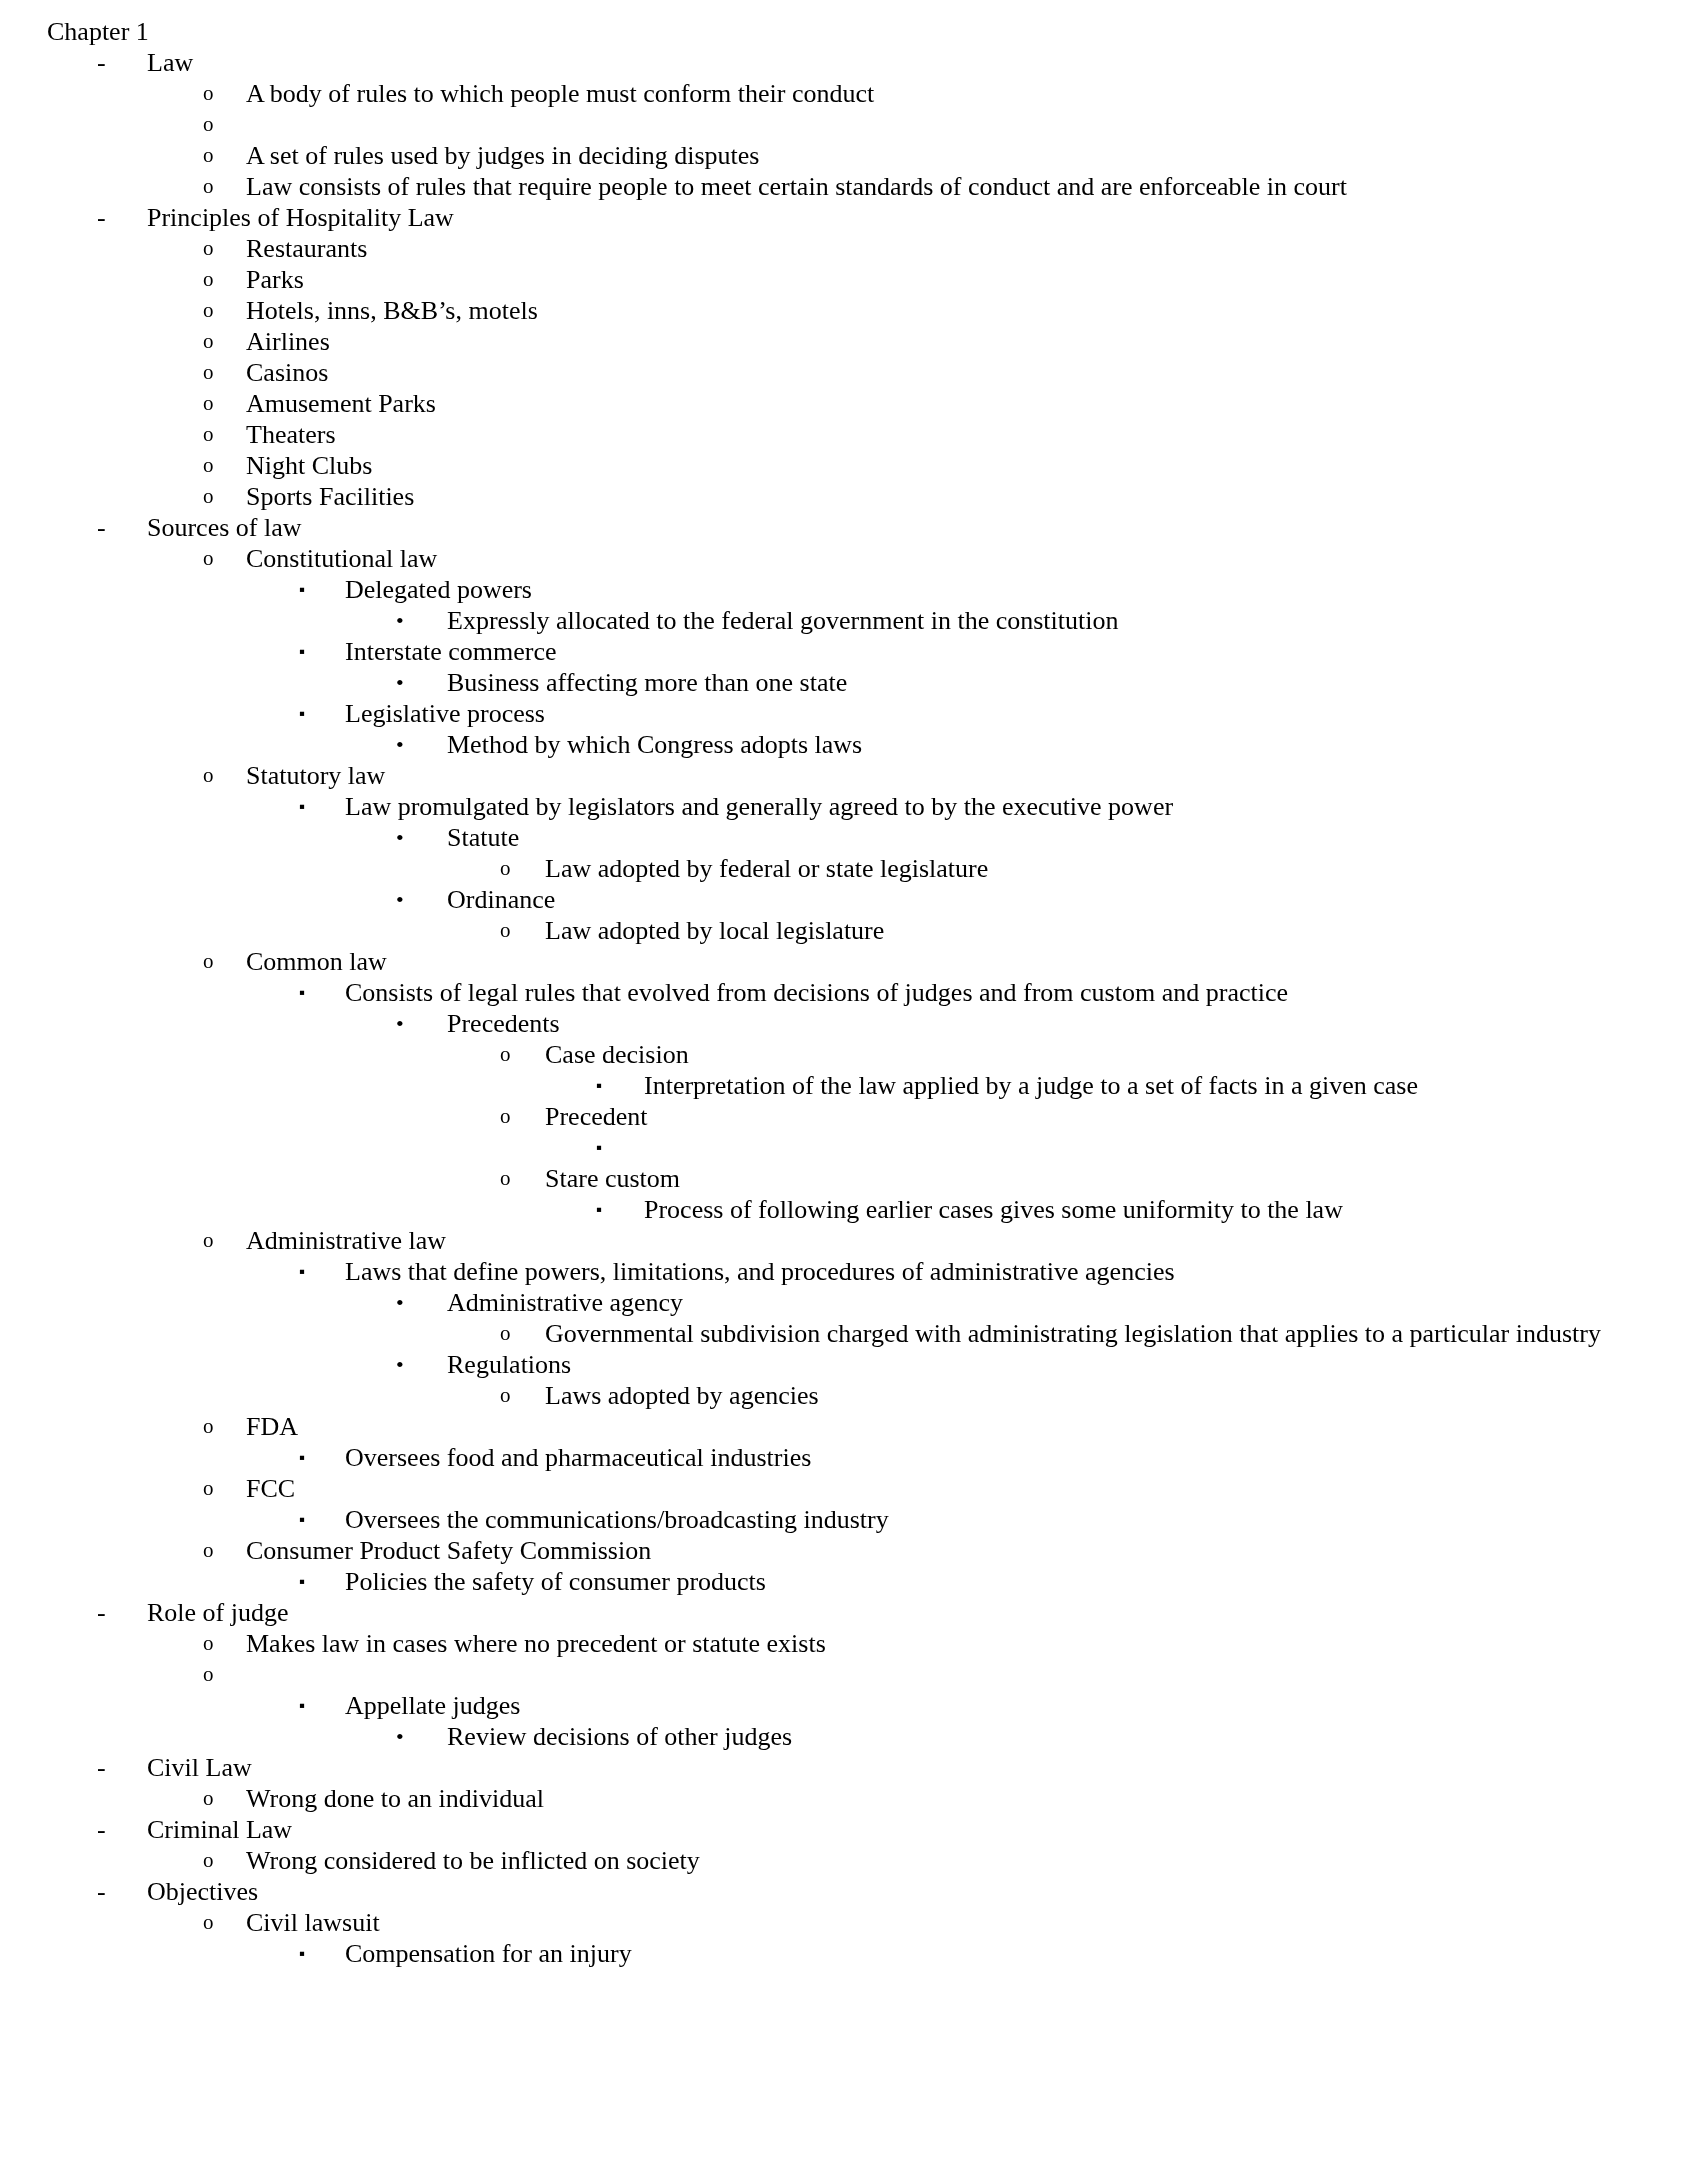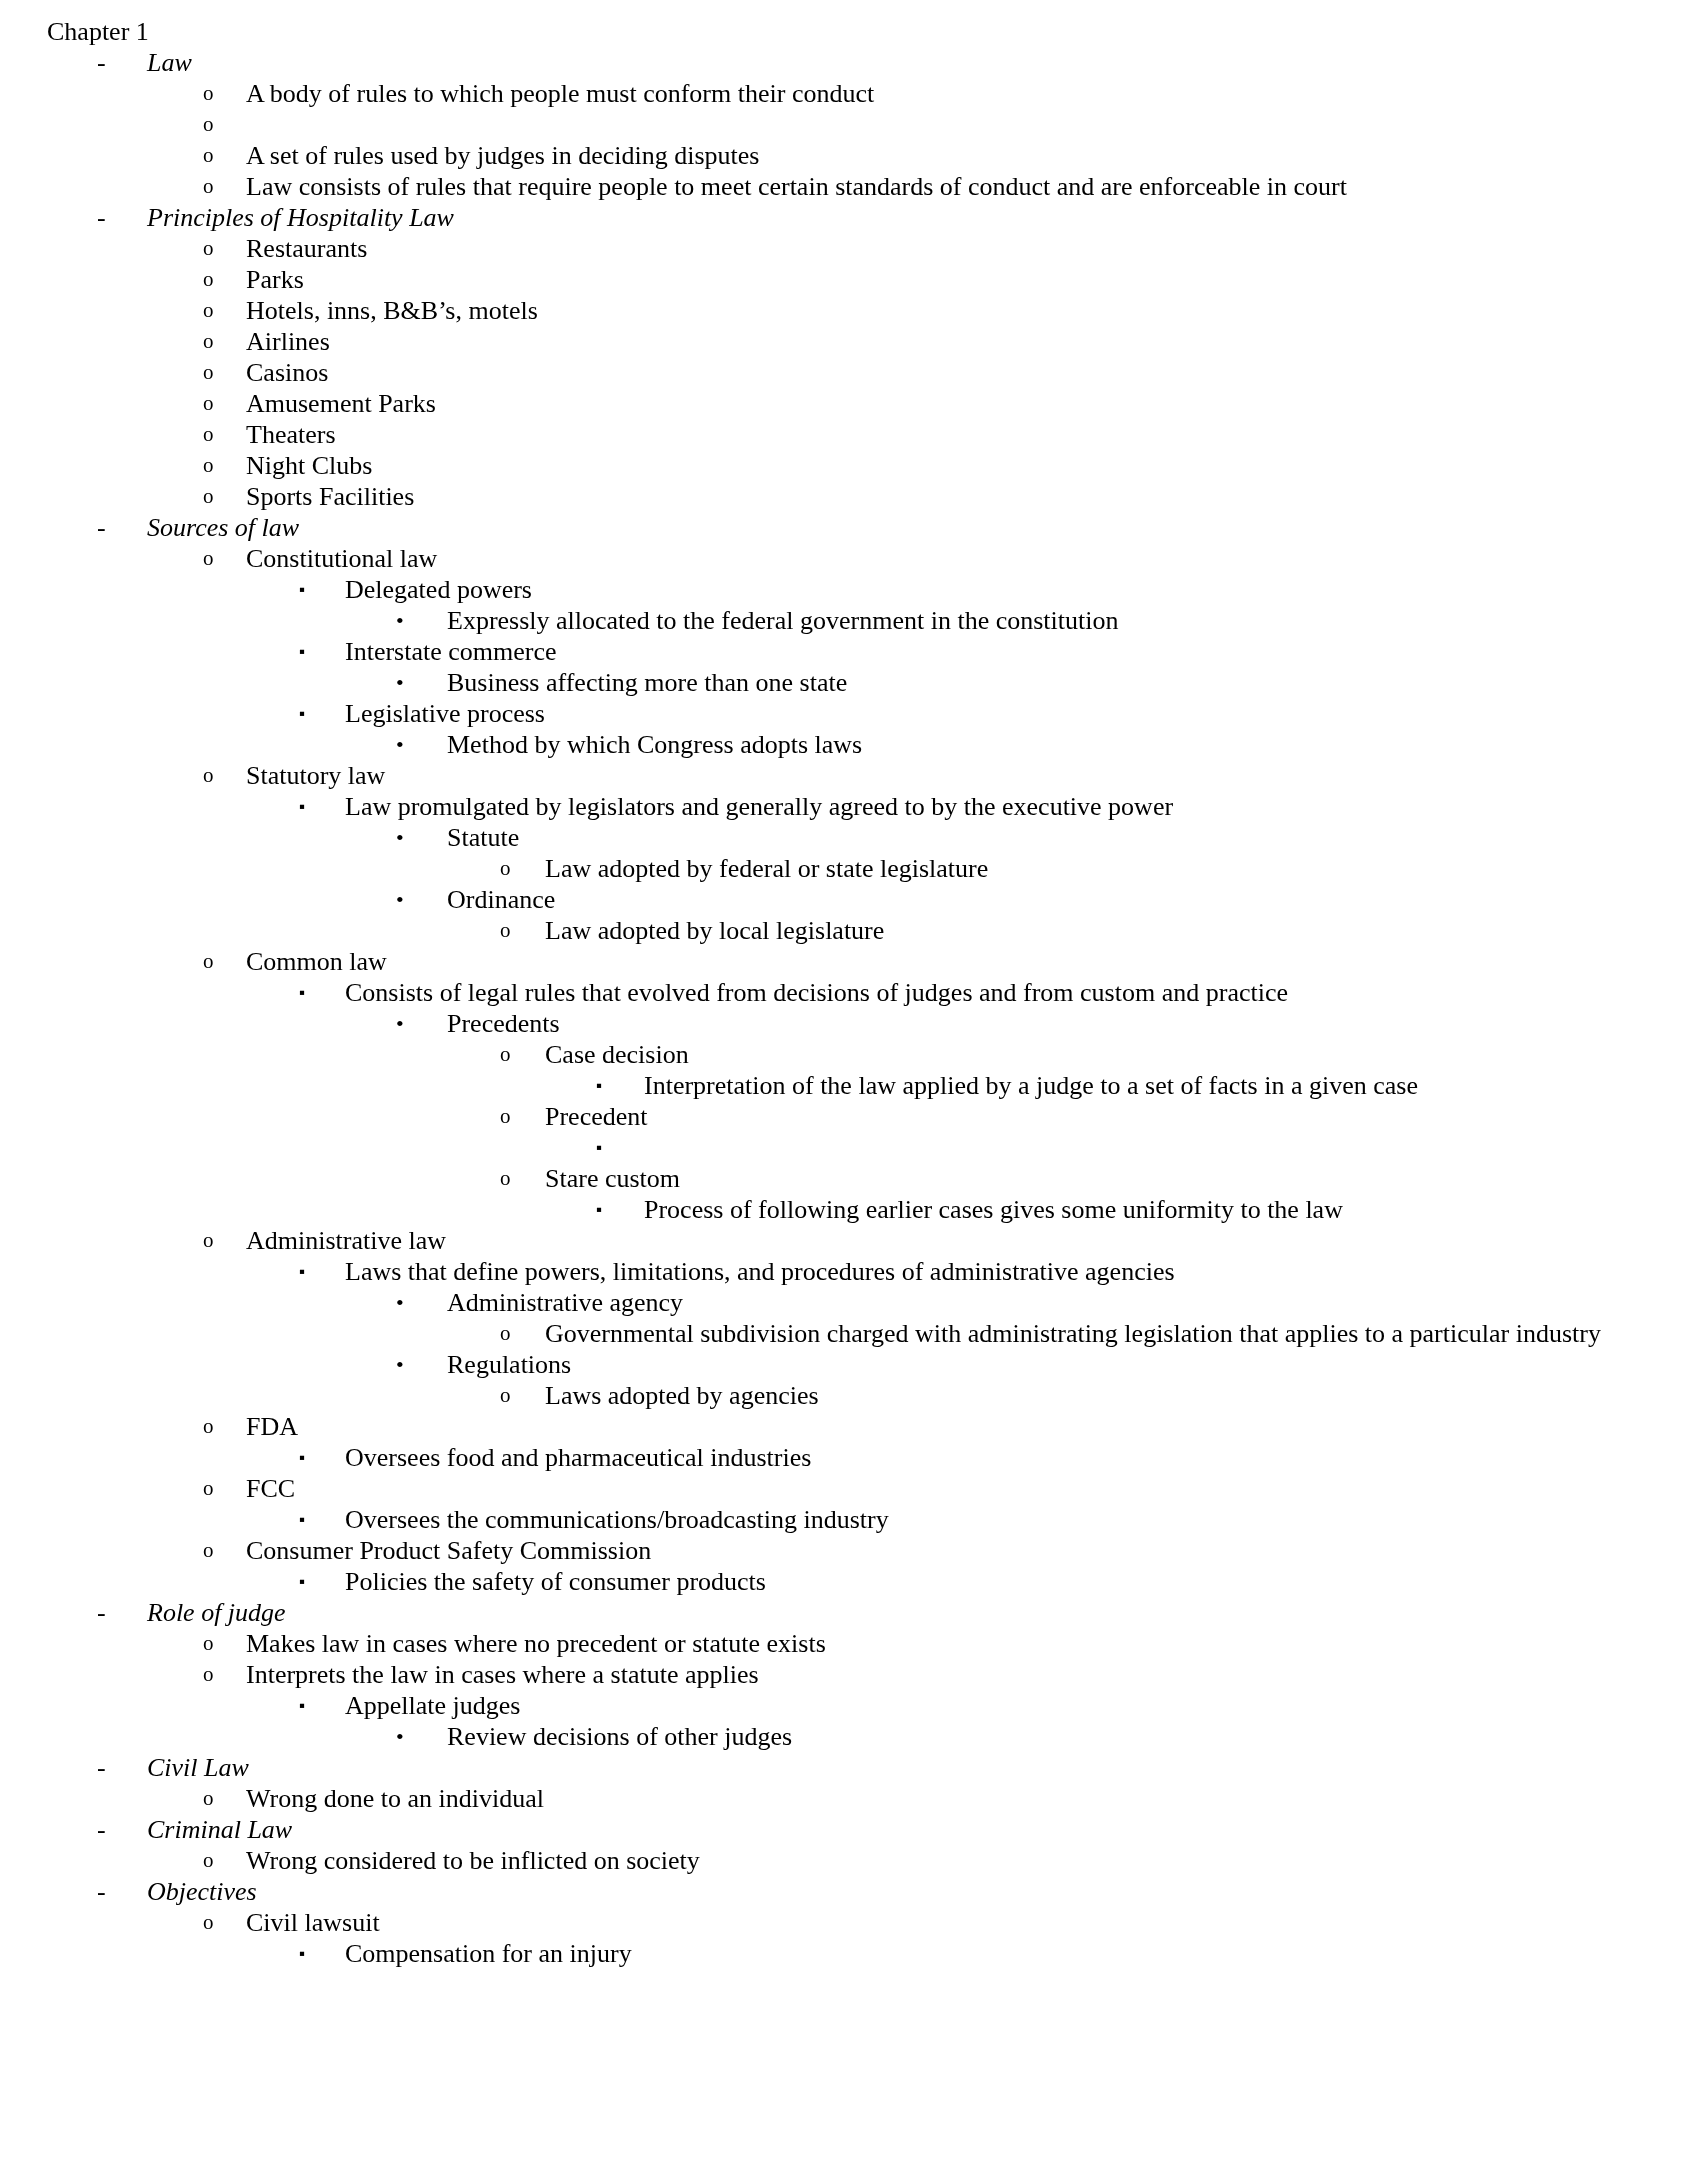--- a/index.html
+++ b/index.html
@@ -51,21 +51,21 @@
     display: block;
     line-height: 31px;
     white-space: pre-wrap;
   }
 
   
   .lvl-title .text { margin-left: 47px; }
 
   
   .lvl-1 .bullet { left: 97px; font-size: 26px; }
-  .lvl-1 .text   { margin-left: 147px; font-style: italic; }
+  .lvl-1 .text   { margin-left: 147px; }
 
   
   .lvl-2 .bullet { left: 203px; font-size: 21px; }
   .lvl-2 .text   { margin-left: 246px; }
 
   
   .lvl-3 .bullet { left: 299px; font-size: 17px; }
   .lvl-3 .text   { margin-left: 345px; }
 
   
@@ -293,21 +293,20 @@
       <div class="row lvl-1">
         <span class="bullet">-</span>
         <span class="text">Role of judge</span>
       </div>
       <div class="row lvl-2">
         <span class="bullet">o</span>
         <span class="text">Makes law in cases where no precedent or statute exists</span>
       </div>
       <div class="row lvl-2">
         <span class="bullet">o</span>
-        <span class="text">Interprets the law in cases where a statute applies</span>
       </div>
       <div class="row lvl-3">
         <span class="bullet">▪</span>
         <span class="text">Appellate judges</span>
       </div>
       <div class="row lvl-4">
         <span class="bullet">•</span>
         <span class="text">Review decisions of other judges</span>
       </div>
       <div class="row lvl-1">

